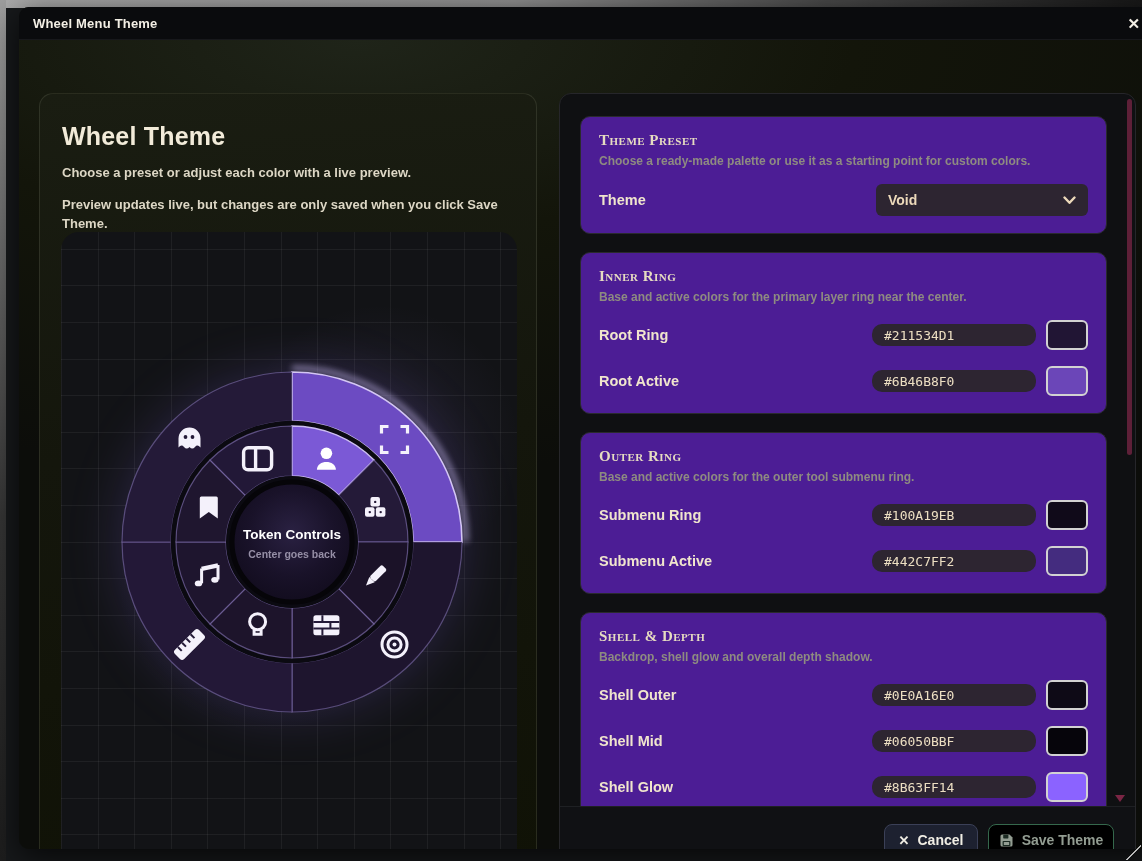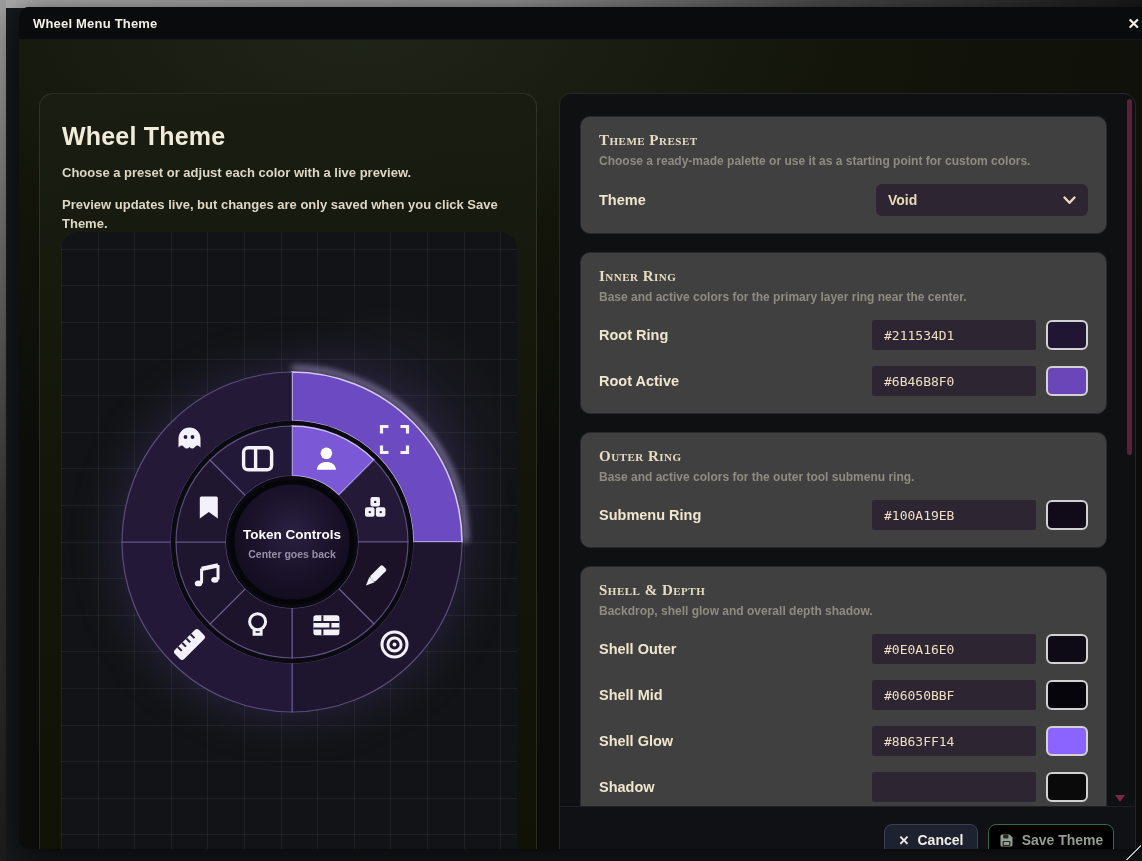--- a/index.html
+++ b/index.html
@@ -42,27 +42,27 @@
       #121316;
     overflow:hidden;}
   .wheel-svg{position:absolute;left:21px;top:100px;
     filter:drop-shadow(0 0 26px rgba(130,100,230,.22));}
 
   
   .right-panel{position:absolute;left:540px;top:53px;width:577px;height:781px;
     box-sizing:border-box;border:1px solid #26262a;border-radius:12px;background:#0f1012;}
   .sections{position:absolute;inset:0;overflow:hidden;padding-top:22px;border-radius:12px;}
   .section{box-sizing:border-box;margin:0 0 18px 20px;width:527px;
-    border:1px solid #2a2a2e;border-radius:10px;background:#404040;padding:15px 18px 17px 18px;}
+    border:1px solid #2a2a2e;border-radius:10px;background:#4c1d95;padding:15px 18px 17px 18px;}
   .section-title{font-family:"Liberation Serif",serif;font-variant:small-caps;
     font-size:15px;font-weight:bold;color:#e6dcc1;letter-spacing:.5px;}
   .section-desc{margin-top:5px;font-size:12px;font-weight:600;color:#8e8b81;}
   .row{display:flex;align-items:center;margin-top:16px;}
   .row-label{flex:1;font-size:14.5px;font-weight:bold;color:#f0e5cd;}
-  .hex-input{width:164px;height:30px;background:#2d2531;border:none;border-radius:2px;
+  .hex-input{width:164px;height:22px;background:#2d2531;border:none;border-radius:10px;
     color:#ecdec2;font-family:"DejaVu Sans Mono",monospace;font-size:13px;
     padding:0 12px;box-sizing:border-box;outline:none;}
   .swatch{width:42px;height:30px;margin-left:10px;border-radius:6px;
     border:2px solid #d2d2d2;box-sizing:border-box;background:#0a0a0a;padding:0;cursor:pointer;}
   .select-control{width:212px;height:32px;background:#2d2531;border-radius:6px;
     display:flex;align-items:center;justify-content:space-between;
     padding:16px 12px;box-sizing:border-box;cursor:pointer;}
   .select-value{font-size:14px;font-weight:bold;color:#ecd9ba;}
 
   
@@ -233,20 +233,25 @@
         </div>
 
         <div class="section">
           <div class="section-title">Outer Ring</div>
           <div class="section-desc">Base and active colors for the outer tool submenu ring.</div>
           <div class="row">
             <span class="row-label">Submenu Ring</span>
             <input class="hex-input" readonly="" value="#100A19EB" style="">
             <button class="swatch" style="background: rgb(16, 10, 25);"></button>
           </div>
+          <div class="row">
+            <span class="row-label">Submenu Active</span>
+            <input class="hex-input" readonly="" value="#442C7FF2" style="">
+            <button class="swatch" style="background: rgb(68, 44, 127);"></button>
+          </div>
         </div>
 
         <div class="section">
           <div class="section-title">Shell &amp; Depth</div>
           <div class="section-desc">Backdrop, shell glow and overall depth shadow.</div>
           <div class="row">
             <span class="row-label">Shell Outer</span>
             <input class="hex-input" readonly="" value="#0E0A16E0" style="">
             <button class="swatch" style="background: rgb(14, 10, 22);"></button>
           </div>

